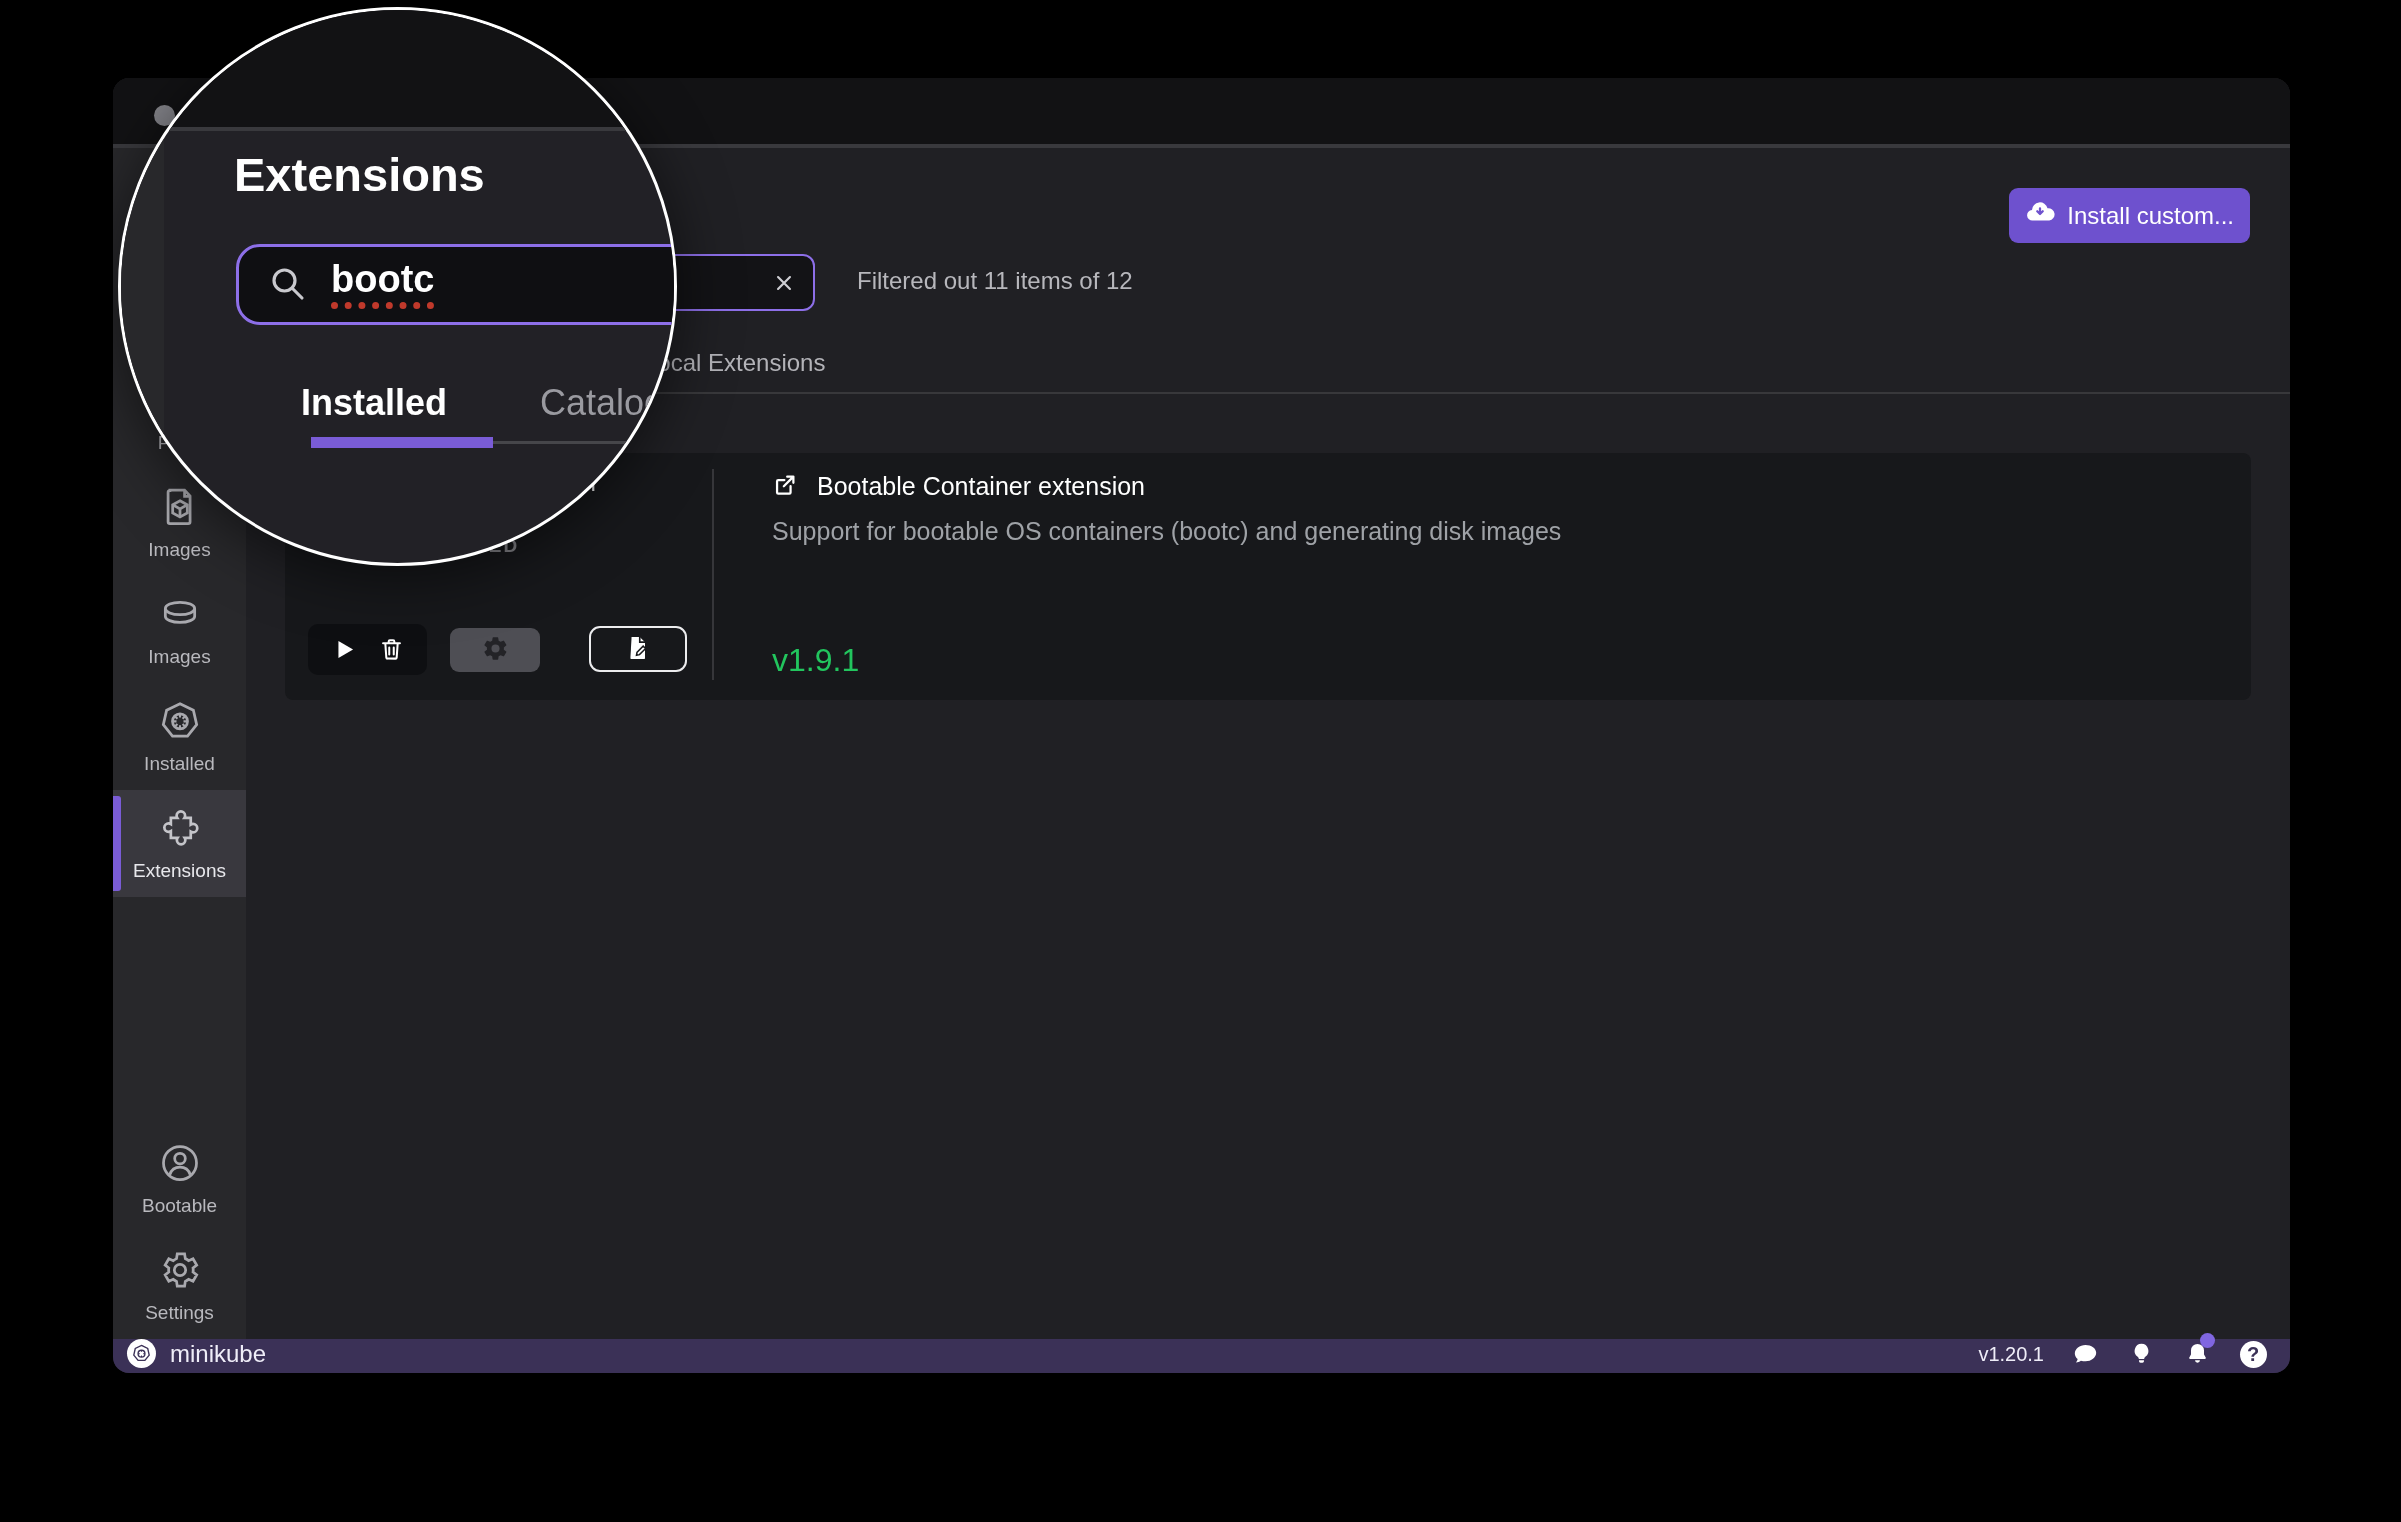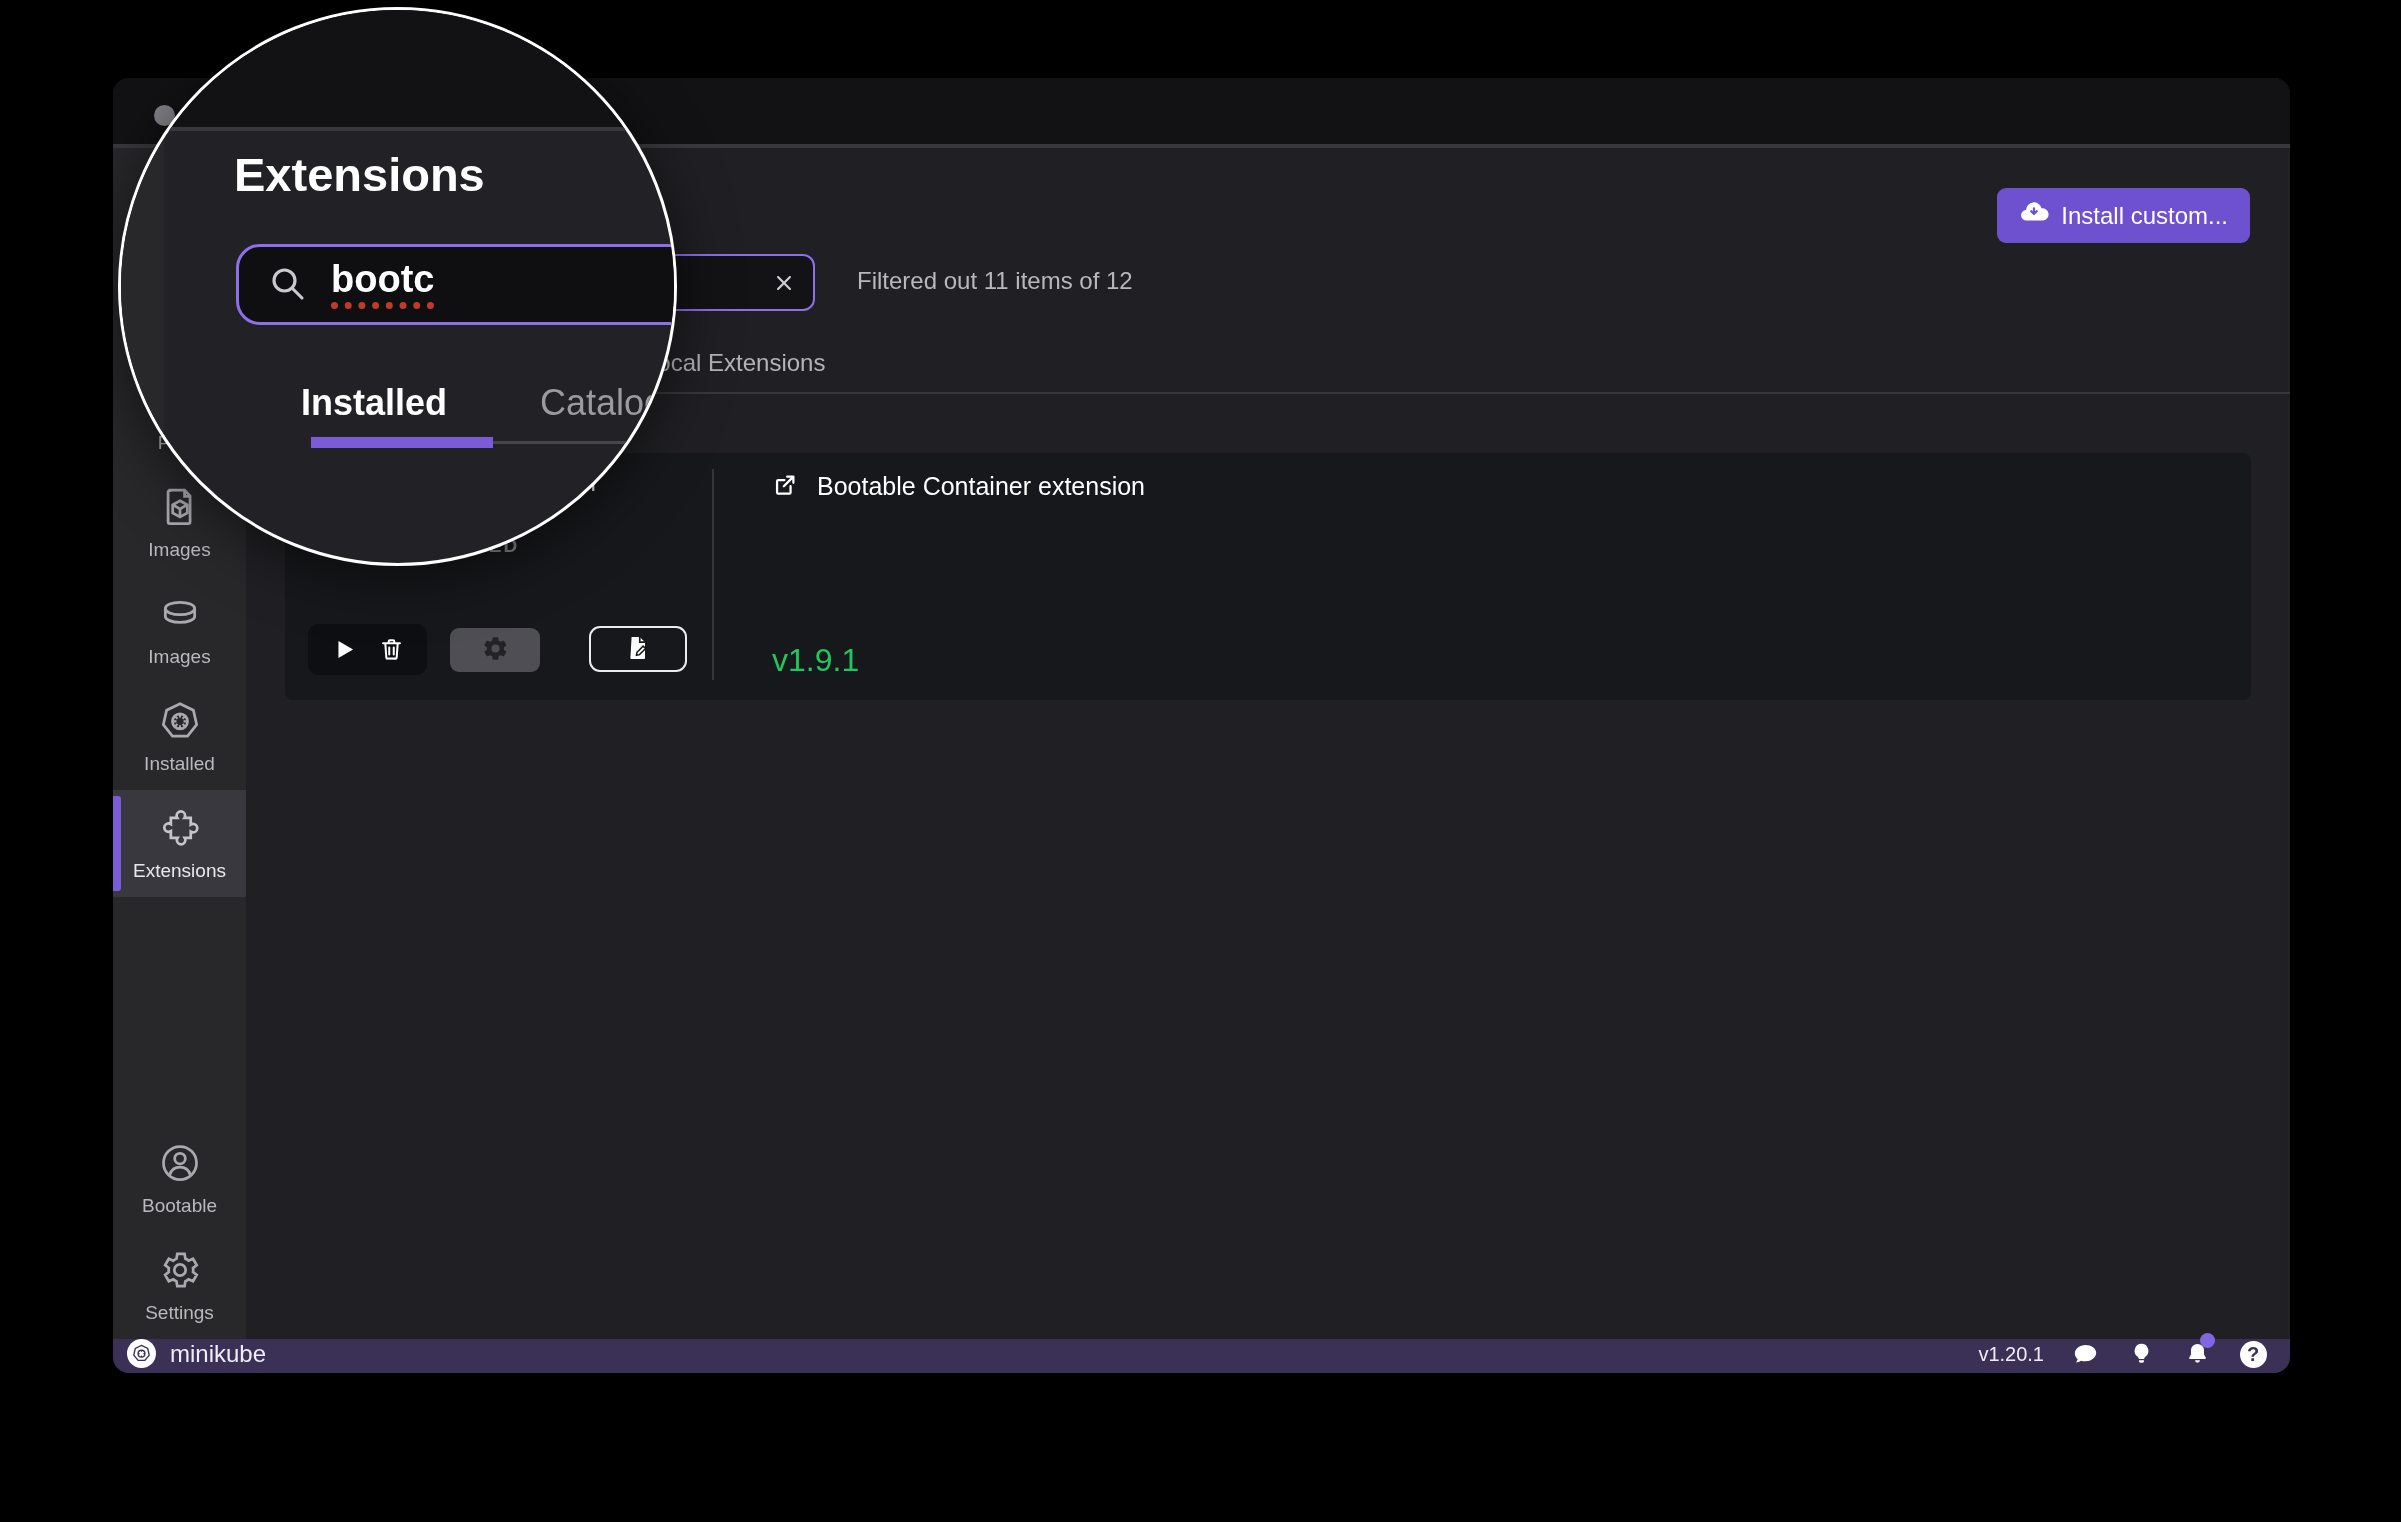--- a/index.html
+++ b/index.html
@@ -37,21 +37,21 @@
   .sb-icon svg{width:27px;height:27px;fill:#fff;}
   .bell-dot{position:absolute;right:-3px;top:-6px;width:15px;height:15px;border-radius:50%;background:#8066e0;}
   .help-circle{width:27px;height:27px;border-radius:50%;background:#fff;color:#3b3157;font-weight:700;
     font-size:20px;display:flex;align-items:center;justify-content:center;}
 
   
   .content{position:absolute;left:133px;top:70px;width:2044px;height:1191px;background:#202024;}
   .page-title{position:absolute;left:24px;top:12px;font-size:30px;font-weight:700;color:#fff;}
   .install-btn{position:absolute;right:40px;top:40px;height:55px;background:#6e51ce;border:none;
     border-radius:9px;color:#fff;font-size:24px;font-family:inherit;display:flex;align-items:center;
-    gap:12px;padding:0 22px;cursor:pointer;}
+    gap:12px;padding:0 16px;cursor:pointer;}
   .install-btn svg{width:30px;height:30px;}
 
   .search-box{position:absolute;left:24px;top:106px;width:545px;height:57px;background:#131316;
     border:2px solid #8d6fe8;border-radius:12px;box-sizing:border-box;display:flex;align-items:center;
     padding:0 16px;gap:12px;}
   .search-box svg{width:24px;height:24px;flex:0 0 auto;}
   .search-box input{flex:1;background:transparent;border:none;outline:none;color:#fff;font-size:24px;
     font-family:inherit;min-width:0;}
   .clear-btn{background:none;border:none;padding:0;cursor:pointer;display:flex;}
   .clear-btn svg{width:26px;height:26px;}
@@ -282,20 +282,21 @@
       <div class="v-divider"></div>
 
       <div class="card-title-row">
         <span>
           <svg viewBox="0 0 24 24" fill="none" stroke="#fff" stroke-width="2" stroke-linecap="round" stroke-linejoin="round">
               <path d="M13.5 5H19v5.5M19 5l-8.5 8.5M16.5 13.5V19a1 1 0 0 1-1 1H5.5a1 1 0 0 1-1-1V9a1 1 0 0 1 1-1H11"></path>
             </svg>
         </span>
         <span class="card-title">Bootable Container extension</span>
       </div>
+      <div class="card-desc">Support for bootable OS containers (bootc) and generating disk images</div>
       <div class="card-ver">v1.9.1</div>
     </section>
   </main>
 
   <footer class="statusbar">
     <div class="sb-left">
       <span class="sb-kube">
         <svg viewBox="0 0 24 24" fill="none" stroke="#3b3157" stroke-width="1.6">
             <path d="M12 2.8l7.1 3.4 1.7 7.6-4.9 6.1H8.1l-4.9-6.1 1.7-7.6z"></path>
             <circle cx="12" cy="12.2" r="3.9"></circle>

